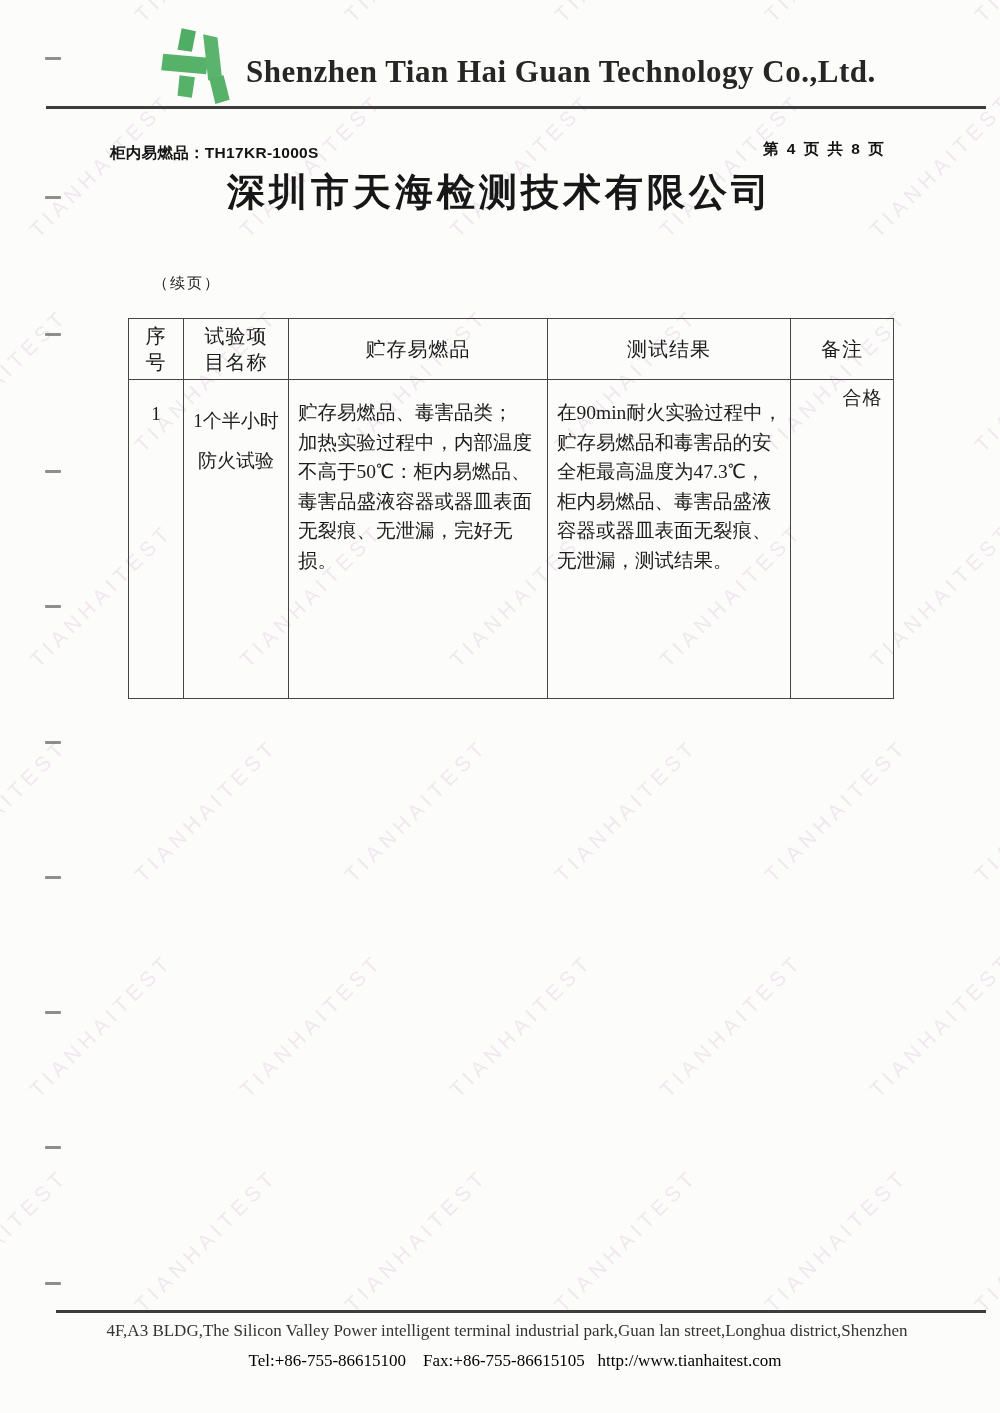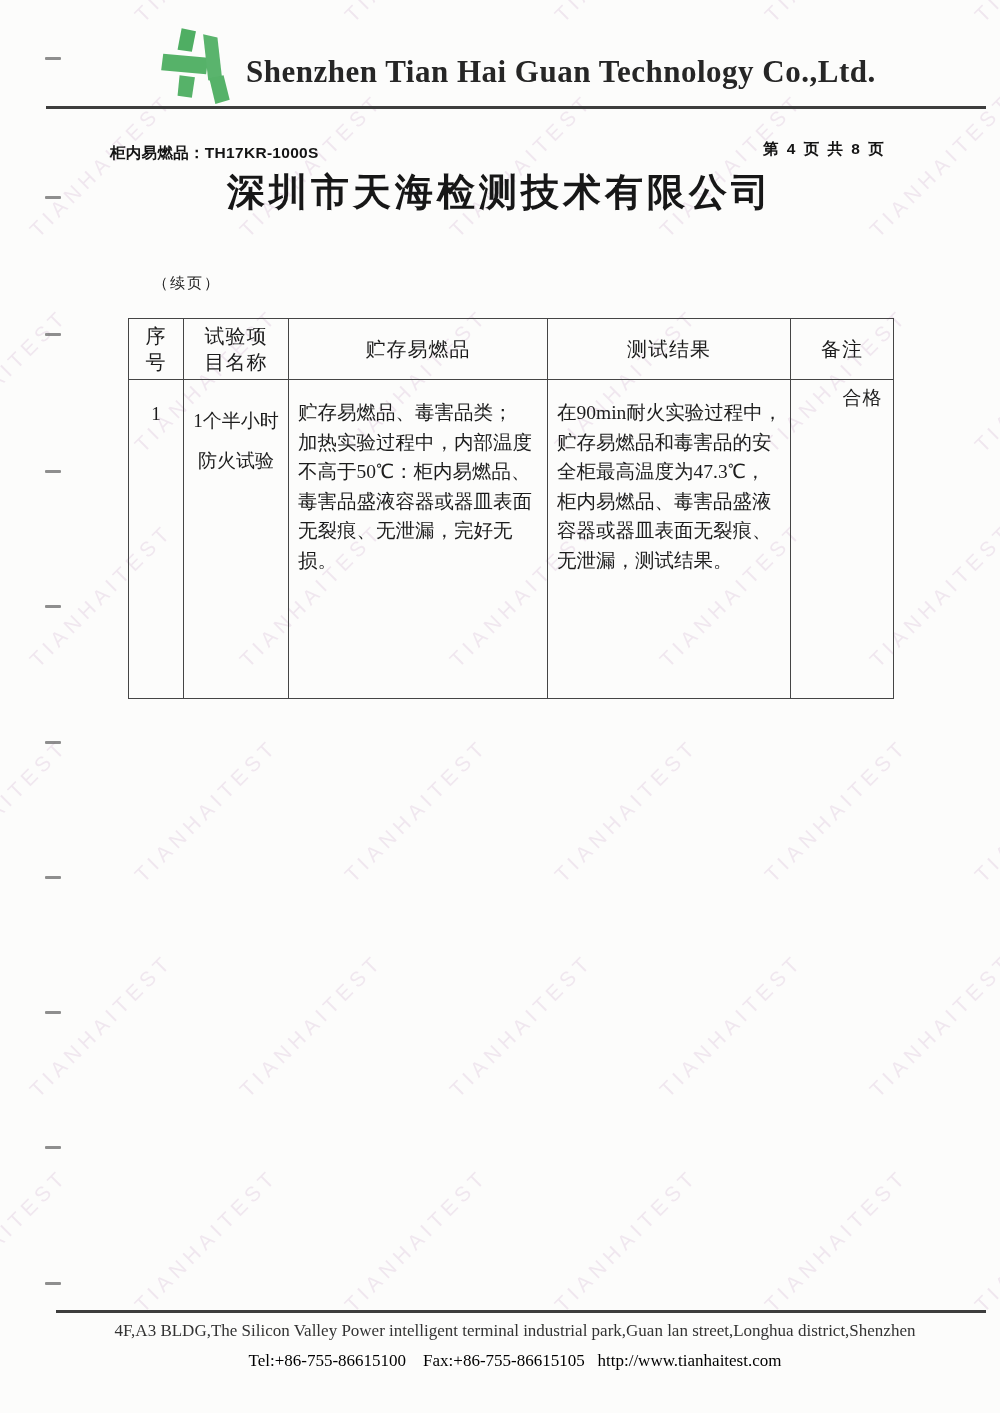--- a/index.html
+++ b/index.html
@@ -74,21 +74,21 @@
   td.cell-req, td.cell-res {
     padding:18px 6px 0 9px; white-space:pre-line; line-height:29.5px; font-size:19.5px;
   }
   td.cell-remark { text-align:center; padding-top:5px; letter-spacing:1px;padding-left:42px; }
   
   .footer-rule {
     position:absolute; left:56px; top:1310px; width:930px; height:2.5px;
     background:#3d3d3d; z-index:3;
   }
   .footer-address {
-    position:absolute; left:30px; top:1321px; width:970px; text-align:center; z-index:3;
+    position:absolute; left:22px; top:1321px; width:970px; text-align:center; z-index:3;
     font-size:17px; color:#333; white-space:nowrap;
   }
   .footer-contact {
     position:absolute; left:30px; top:1351px; width:970px; text-align:center; z-index:3;
     font-size:17px; color:#000000; white-space:pre;
   }
 </style>
 </head>
 <body>
 

